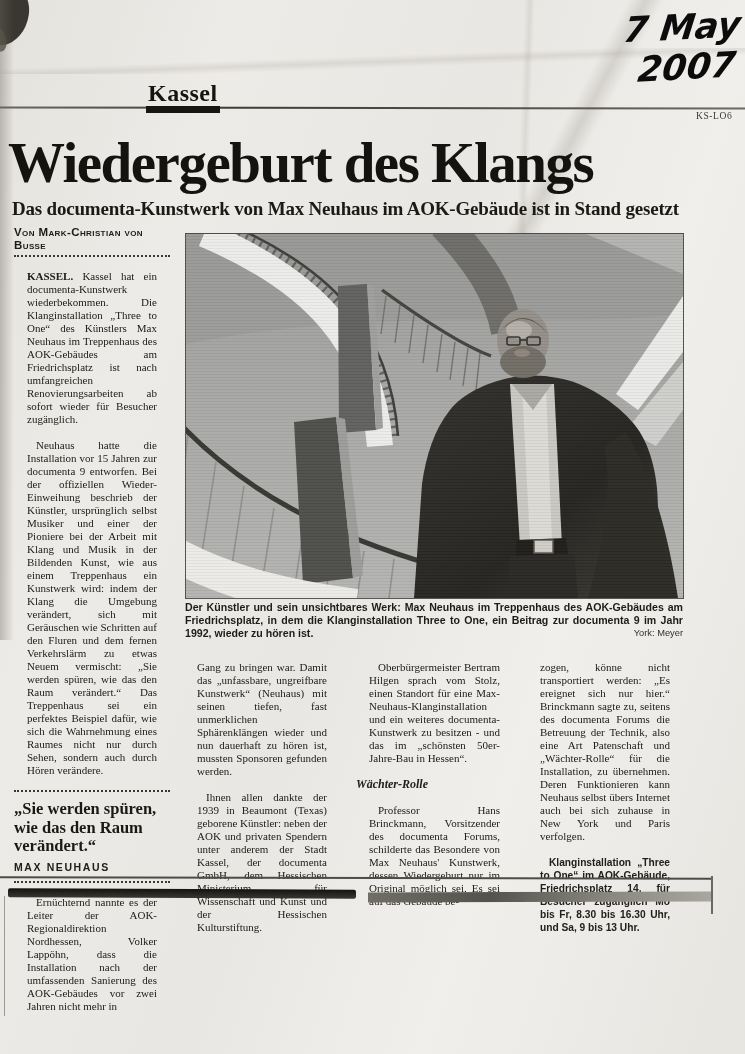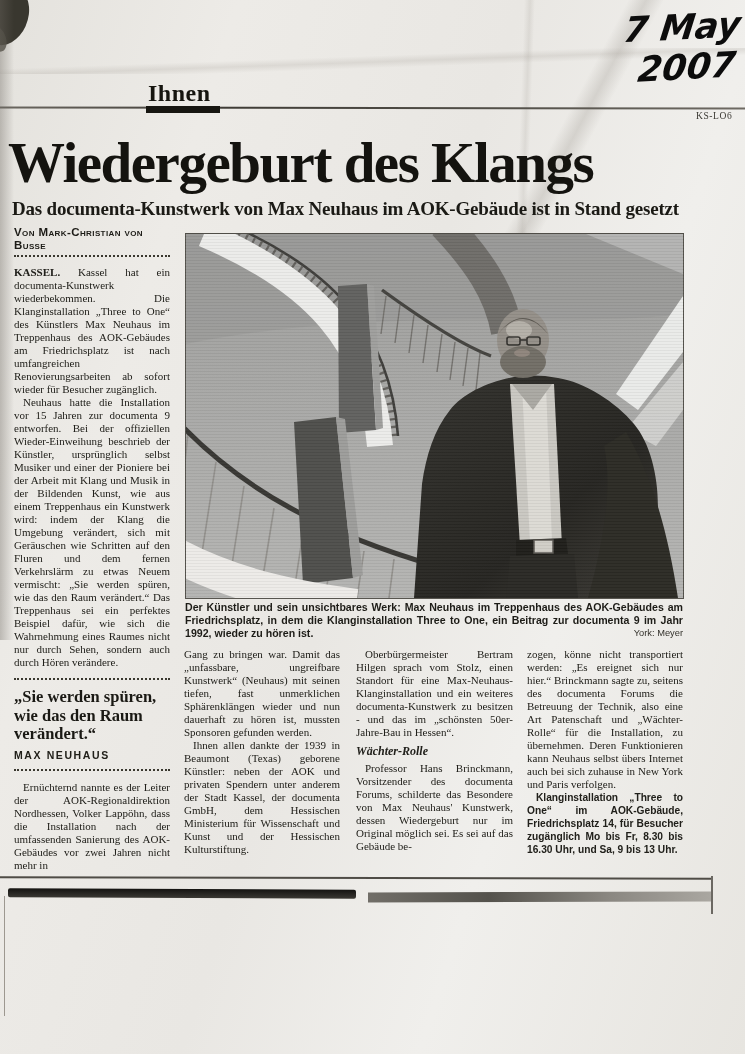--- a/index.html
+++ b/index.html
@@ -39,21 +39,21 @@
 
   
   .headline{left:8px;top:130px;width:712px;font-weight:bold;font-size:57px;
      letter-spacing:-1.5px;color:#14130f;font-family:"Liberation Serif",serif;
      white-space:nowrap;}
   .subhead{left:12px;top:198px;width:700px;font-weight:bold;font-size:19px;
      color:#1b1a15;font-family:"Liberation Serif",serif;white-space:nowrap;letter-spacing:-.2px;}
 
   
   .col{color:#21201b;font-size:11px;line-height:13px;text-align:justify;}
-  .col p{margin:0;}
+  .col p{margin:13px;}
   .col p.indent{text-indent:9px;}
   .byline{font-family:"Liberation Sans",sans-serif;font-variant:small-caps;
      font-weight:bold;font-size:11.5px;letter-spacing:.4px;color:#1c1b16;
      padding-bottom:3px;border-bottom:2px dotted #3a382f;margin-bottom:9px;
      text-align:left;line-height:13px;}
   .lead{font-weight:bold;}
   .pullquote{border-top:2px dotted #3a382f;border-bottom:2px dotted #3a382f;
      padding:8px 0 7px 0;margin:9px 0 10px 0;text-align:left;}
   .pullquote .pq-text{font-family:"Liberation Serif",serif;font-weight:bold;
      font-size:16.5px;line-height:18.5px;color:#1a1914;}
@@ -91,21 +91,21 @@
 
 <div class="abs corner-blob"></div>
 <div class="abs corner-blob2"></div>
 <div class="abs left-shadow"></div>
 <div class="abs crease-diag"></div>
 <div class="abs crease-h"></div>
 <div class="abs crease-v"></div>
 
 <div class="abs handwriting">7 May 2007</div>
 
-<div class="abs kicker">Ihnen</div>
+<div class="abs kicker">Kassel</div>
 <div class="abs kicker-rule"></div>
 <div class="abs kicker-bar"></div>
 <div class="abs page-code">KS-LO6</div>
 
 <div class="abs headline">Wiedergeburt des Klangs</div>
 <div class="abs subhead">Das documenta-Kunstwerk von Max Neuhaus im AOK-Gebäude ist in Stand gesetzt</div>
 
 <div class="abs col" style="left:14px;top:226px;width:156px;">
   <div class="byline">Von Mark-Christian von Busse</div>
   <p><span class="lead">KASSEL.</span><span> Kassel hat ein documenta-Kunstwerk wiederbekommen. Die Klanginstallation „Three to One“ des Künstlers Max Neuhaus im Treppenhaus des AOK-Gebäudes am Friedrichsplatz ist nach umfangreichen Renovierungsarbeiten ab sofort wieder für Besucher zugänglich.</span></p>

